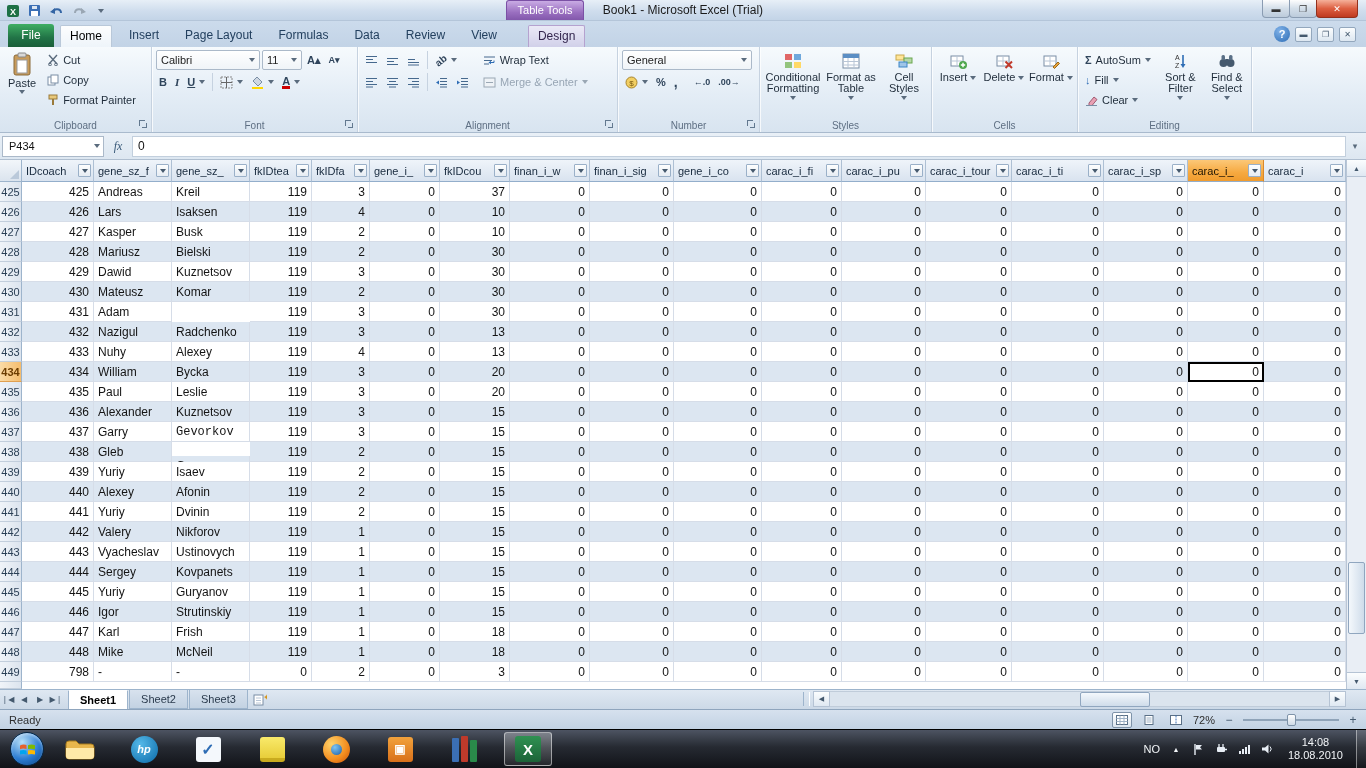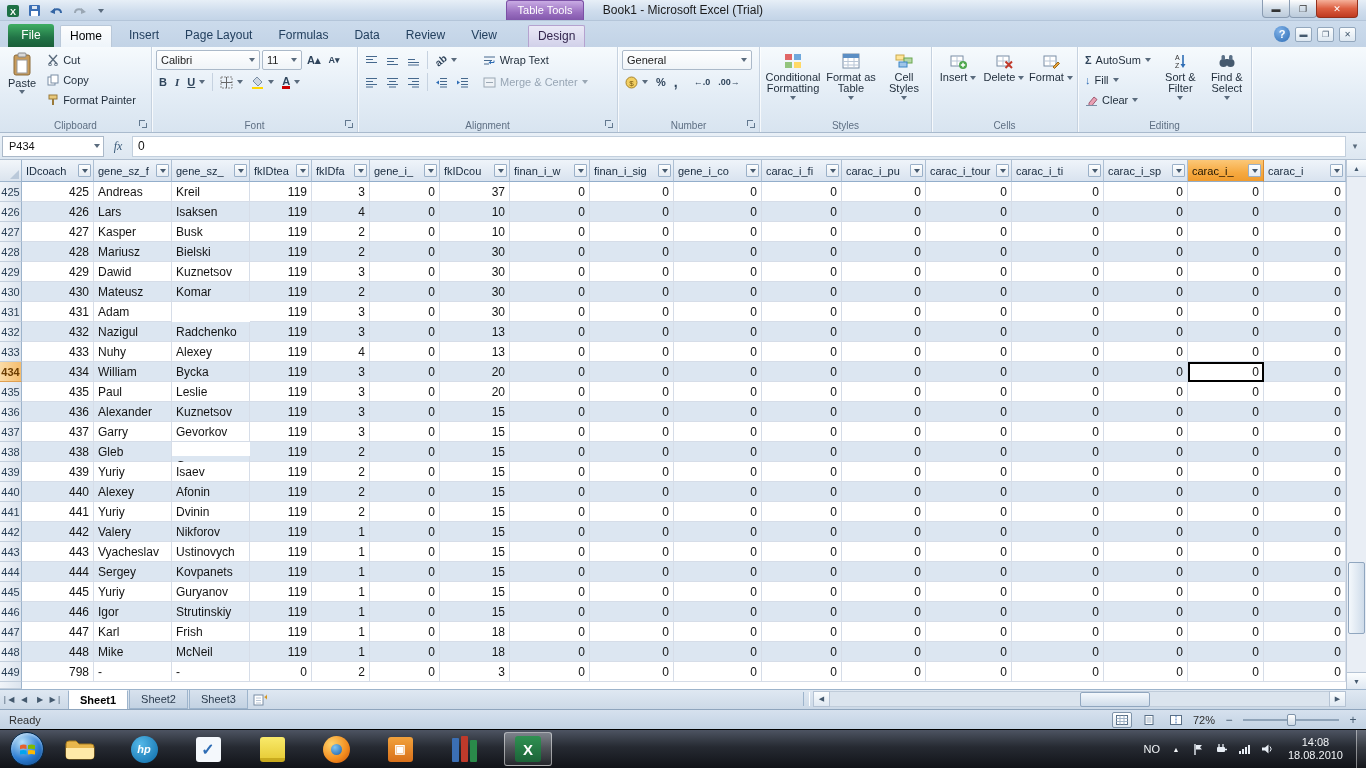--- a/index.html
+++ b/index.html
@@ -914,21 +914,21 @@
           <div class="cell num" style="width: 86px;">0</div>
           <div class="cell num" style="width: 92px;">0</div>
           <div class="cell num" style="width: 84px;">0</div>
           <div class="cell num" style="width: 76px;">0</div>
           <div class="cell num" style="width: 82px;">0</div>
         </div>
         <div class="grow">
           <div class="rhead">437</div>
           <div class="cell num" style="width: 72px;">437</div>
           <div class="cell" style="width: 78px;">Garry</div>
-          <div class="cell" style="width: 78px;">Gevorkov</div>
+          <div class="cell" style="width: 78px; font-family: Liberation Mono, monospace;">Gevorkov</div>
           <div class="cell num" style="width: 62px;">119</div>
           <div class="cell num" style="width: 58px;">3</div>
           <div class="cell num" style="width: 70px;">0</div>
           <div class="cell num" style="width: 70px;">15</div>
           <div class="cell num" style="width: 80px;">0</div>
           <div class="cell num" style="width: 84px;">0</div>
           <div class="cell num" style="width: 88px;">0</div>
           <div class="cell num" style="width: 80px;">0</div>
           <div class="cell num" style="width: 84px;">0</div>
           <div class="cell num" style="width: 86px;">0</div>

